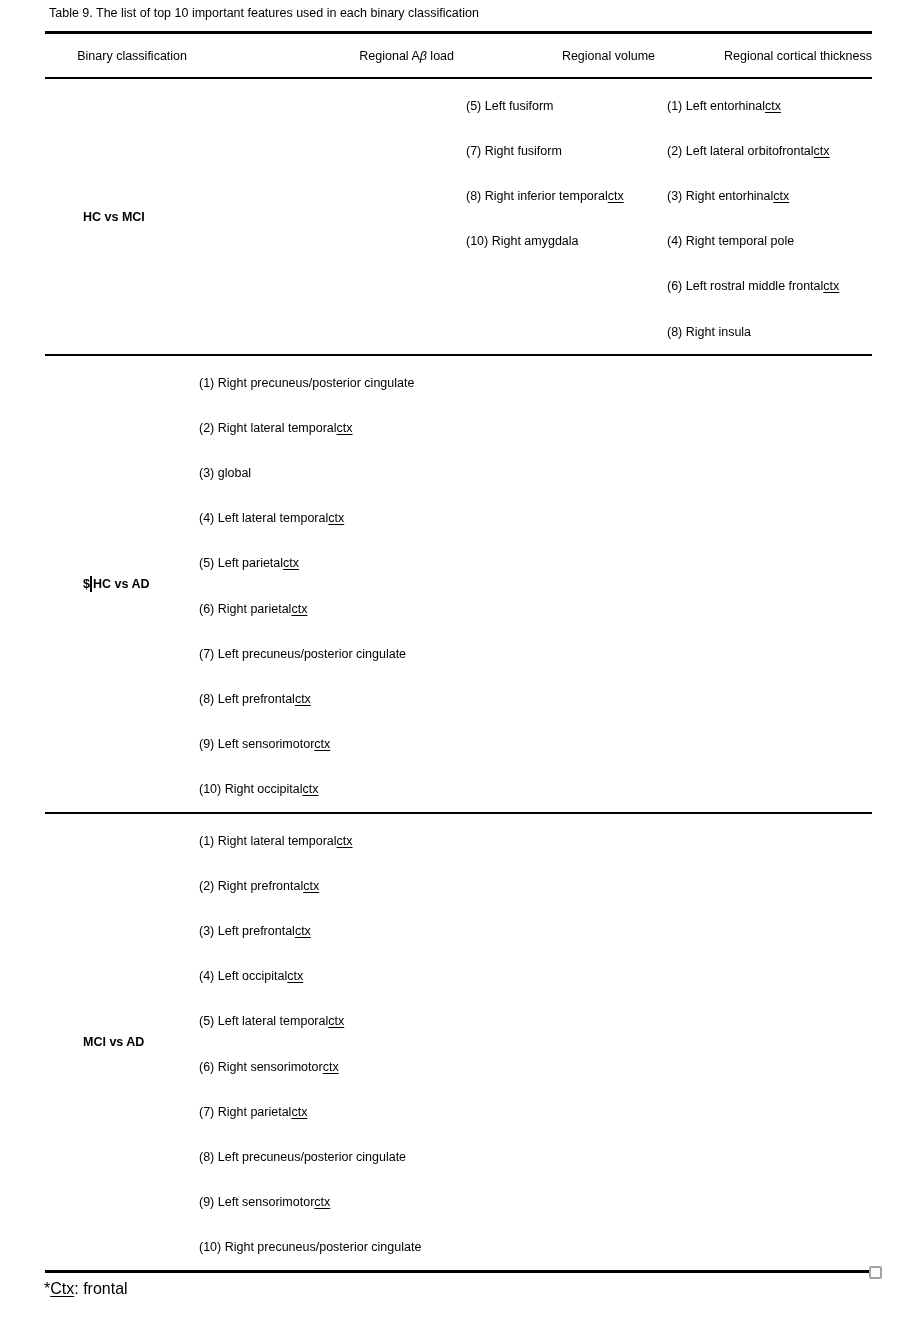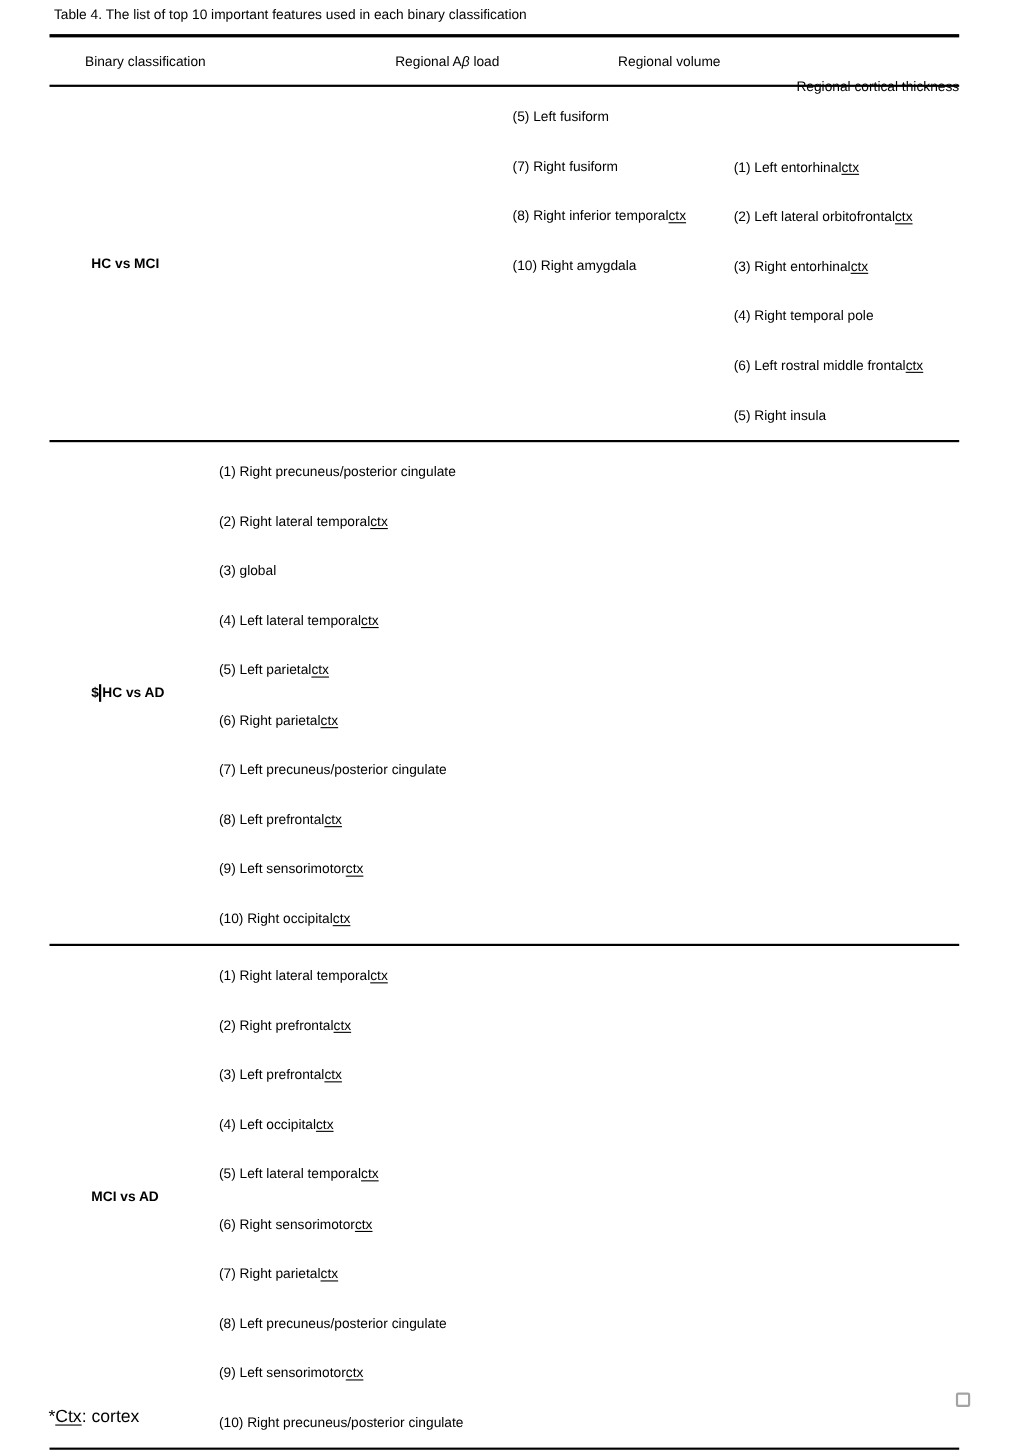--- a/index.html
+++ b/index.html
@@ -20,21 +20,21 @@
     display:flex; height:45px; align-items:center;
     border-bottom:2px solid #000;
     text-align:right;
   }
   .trow { display:flex; border-bottom:2px solid #000; }
   .trow:last-child { border-bottom:none; }
   .cell { padding-left:12px; font-size:12.5px; }
   .col1 { width:142px; }
   .col2 { width:267px; }
   .col3 { width:201px; }
-  .col4 { width:217px;margin-top:46px; }
+  .col4 { width:217px; }
   .hdr-label { white-space:nowrap; }
   .label-cell { display:flex; align-items:center; padding-left:38px; white-space:nowrap;font-weight:bold; }
   .items { padding-top:4px; }
   .item {
     height:45.2px; display:flex; align-items:center; white-space:nowrap;
     font-size:12.5px;
   }
   .misspell {
     text-decoration-line:underline;
     text-decoration-style:wavy;
@@ -50,21 +50,21 @@
   .footnote { position:absolute; left:44px; top:1280px; font-size:16px; white-space:nowrap; }
   .resize-handle {
     position:absolute; left:869px; top:1266px; width:13px; height:13px;
     border:2px solid #a3a3a3; background:#fdfdfd; border-radius:2px;
   }
   i { font-style:italic; }
 </style>
 </head>
 <body>
 
-<div class="doc-title">Table 4. The list of top 10 important features used in each binary classification</div>
+<div class="doc-title">Table 9. The list of top 10 important features used in each binary classification</div>
 
 <div class="ftable">
   <div class="thead">
     <div class="cell col1">
       <span class="hdr-label">Binary classification</span>
     </div>
     <div class="cell col2">
       <span class="hdr-label">Regional A<i>β</i> load</span>
     </div>
     <div class="cell col3">
@@ -83,21 +83,21 @@
           <div class="item">(7) Right fusiform</div>
           <div class="item">(8) Right inferior temporal <span class="misspell">ctx</span></div>
           <div class="item">(10) Right amygdala</div>
         </div>
         <div class="cell col4 items">
           <div class="item">(1) Left entorhinal <span class="misspell">ctx</span></div>
           <div class="item">(2) Left lateral orbitofrontal <span class="misspell">ctx</span></div>
           <div class="item">(3) Right entorhinal <span class="misspell">ctx</span></div>
           <div class="item">(4) Right temporal pole</div>
           <div class="item">(6) Left rostral middle frontal <span class="misspell">ctx</span></div>
-          <div class="item">(5) Right insula</div>
+          <div class="item">(8) Right insula</div>
         </div>
       </div>
       <div class="trow">
         <div class="cell col1 label-cell">$<span class="caret"></span>HC vs AD</div>
         <div class="cell col2 items">
           <div class="item">(1) Right precuneus/posterior cingulate</div>
           <div class="item">(2) Right lateral temporal <span class="misspell">ctx</span></div>
           <div class="item">(3) global</div>
           <div class="item">(4) Left lateral temporal <span class="misspell">ctx</span></div>
           <div class="item">(5) Left parietal <span class="misspell">ctx</span></div>
@@ -125,13 +125,13 @@
           <div class="item">(10) Right precuneus/posterior cingulate</div>
         </div>
         <div class="cell col3 items"></div>
         <div class="cell col4 items"></div>
       </div>
     </div>
 </div>
 
 <div class="resize-handle"></div>
 
-<div class="footnote"><span>*</span><span class="misspell">Ctx</span><span>: cortex</span></div>
+<div class="footnote"><span>*</span><span class="misspell">Ctx</span><span>: frontal</span></div>
 
 </body></html>

